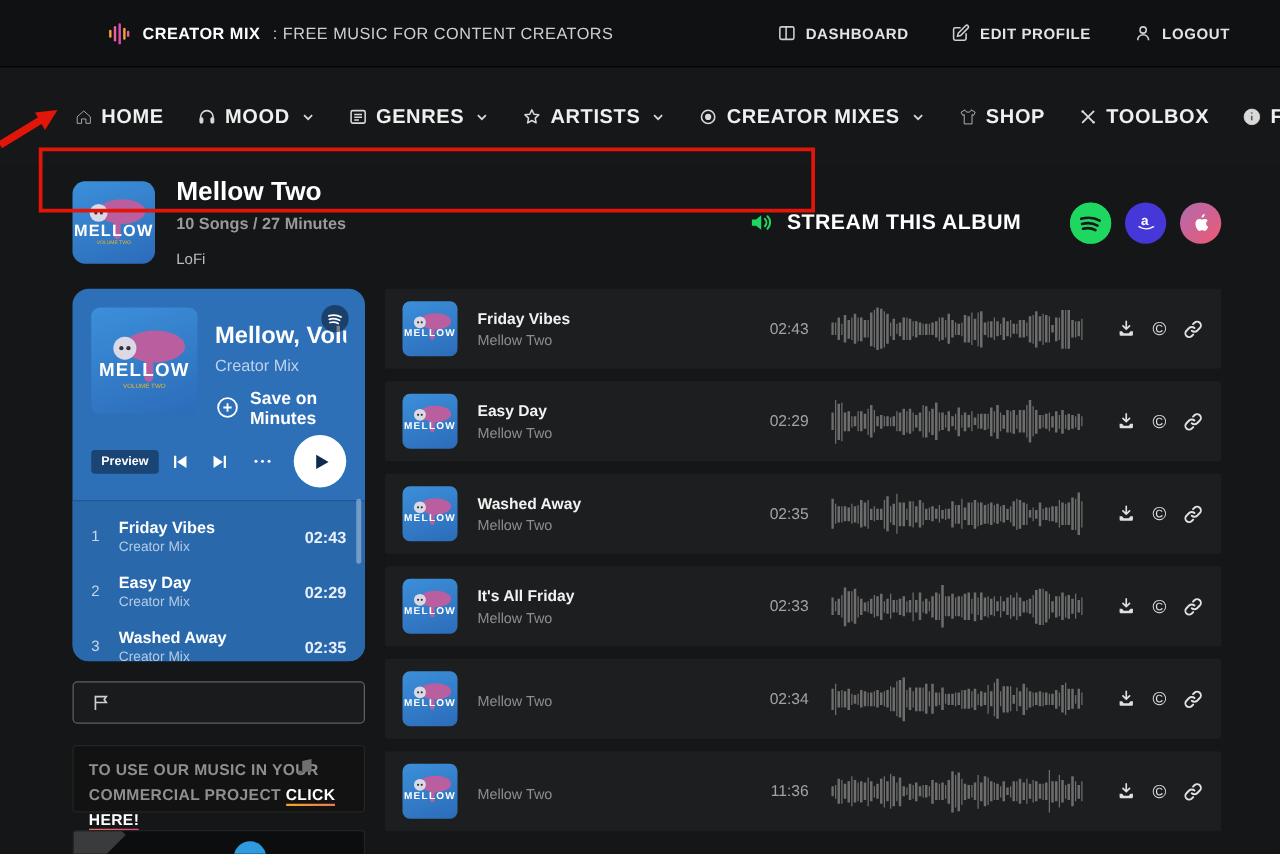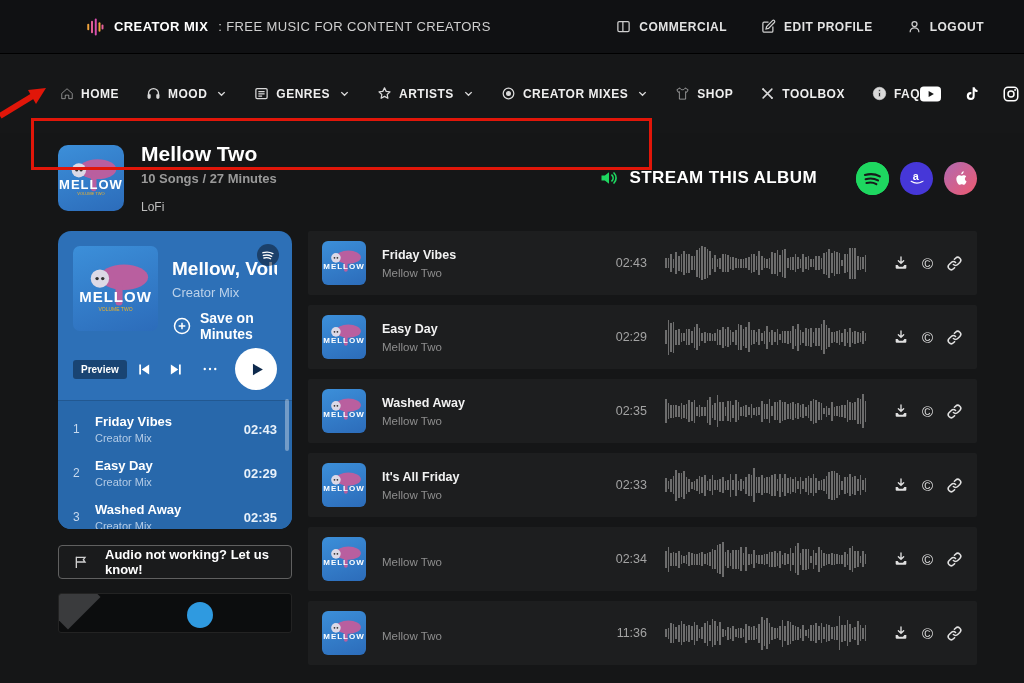--- a/index.html
+++ b/index.html
@@ -24,21 +24,21 @@
   .toplink { display:flex; align-items:center; gap:8px; font-size:12px; font-weight:bold;
     color:#e3e3e3; letter-spacing:.5px; cursor:pointer; }
   .toplink svg { stroke:#cfcfcf; }
 
   
   .navbar {
     height:79px; display:flex; align-items:center; padding:0 40px 0 60px;
     position:relative; background:#161718;
   }
   .nav-items { display:flex; align-items:center; gap:27px; }
-  .nav-item { display:flex; align-items:center; gap:7px; font-size:12px; font-weight:bold;
+  .nav-item { display:flex; align-items:center; gap:7px; font-size:16px; font-weight:bold;
     letter-spacing:.5px; color:#efefef; cursor:pointer; white-space:nowrap; }
   .nav-item svg { stroke:#d9d9d9; fill:none; }
   .nav-item .chev { margin-left:2px; }
   .nav-right { margin-left:auto; display:flex; align-items:center; gap:22px; }
   .social { cursor:pointer; }
 
   
   .anno-box { position:absolute; left:31px; top:64px; width:621px; height:52px;
     border:3px solid #e11609; pointer-events:none; z-index:50; }
   .anno-arrow { position:absolute; left:0; top:76px; z-index:50; pointer-events:none; }
@@ -160,21 +160,21 @@
     <span class="suffix">: FREE MUSIC FOR CONTENT CREATORS</span>
   </div>
   <div class="topbar-right">
     <div class="toplink">
       <span>
         <svg width="15" height="15" viewBox="0 0 24 24" fill="none" stroke-width="2">
           <rect x="3" y="4" width="18" height="16" rx="2"></rect>
             <line x1="11" y1="4" x2="11" y2="20"></line>
         </svg>
       </span>
-      <span>COMMERCIAL</span>
+      <span>DASHBOARD</span>
     </div>
     <div class="toplink">
       <span>
         <svg width="15" height="15" viewBox="0 0 24 24" fill="none" stroke-width="2">
           <path d="M12 5H5a2 2 0 0 0-2 2v12a2 2 0 0 0 2 2h12a2 2 0 0 0 2-2v-7"></path>
           <path d="M18.4 2.6a2.1 2.1 0 0 1 3 3L12 15l-4 1 1-4z"></path>
         </svg>
       </span>
       <span>EDIT PROFILE</span>
     </div>
@@ -474,23 +474,33 @@
         <span class="embed-scroll"></span>
       </div>
 
       <div class="audio-box">
         <span>
           <svg width="16" height="16" viewBox="0 0 24 24" fill="none" stroke="#cfcfcf" stroke-width="2">
               <path d="M5 21V4"></path>
               <path d="M5 5h13l-2.5 3.5L18 12H5"></path>
             </svg>
         </span>
-        <span>Audio not working? Let us know!</span>
-      </div>
-
+      </div>
+
+      <div class="commercial">
+        <div class="line">TO USE OUR MUSIC IN YOUR</div>
+        <div class="line"><span>COMMERCIAL PROJECT </span><span class="cta">CLICK HERE!</span></div>
+        <span class="note">
+          <svg width="18" height="18" viewBox="0 0 24 24" fill="#6f6f6f">
+              <path d="M9 17.5V5l10-2v12.5"></path>
+              <circle cx="6.8" cy="17.5" r="2.2"></circle>
+              <circle cx="16.8" cy="15.5" r="2.2"></circle>
+            </svg>
+        </span>
+      </div>
 
       <div class="promo">
         <span class="bluedot"></span>
       </div>
     </div>
 
     <div class="right-col">
 
         <div class="track-row">
           <div class="art art-sm">

